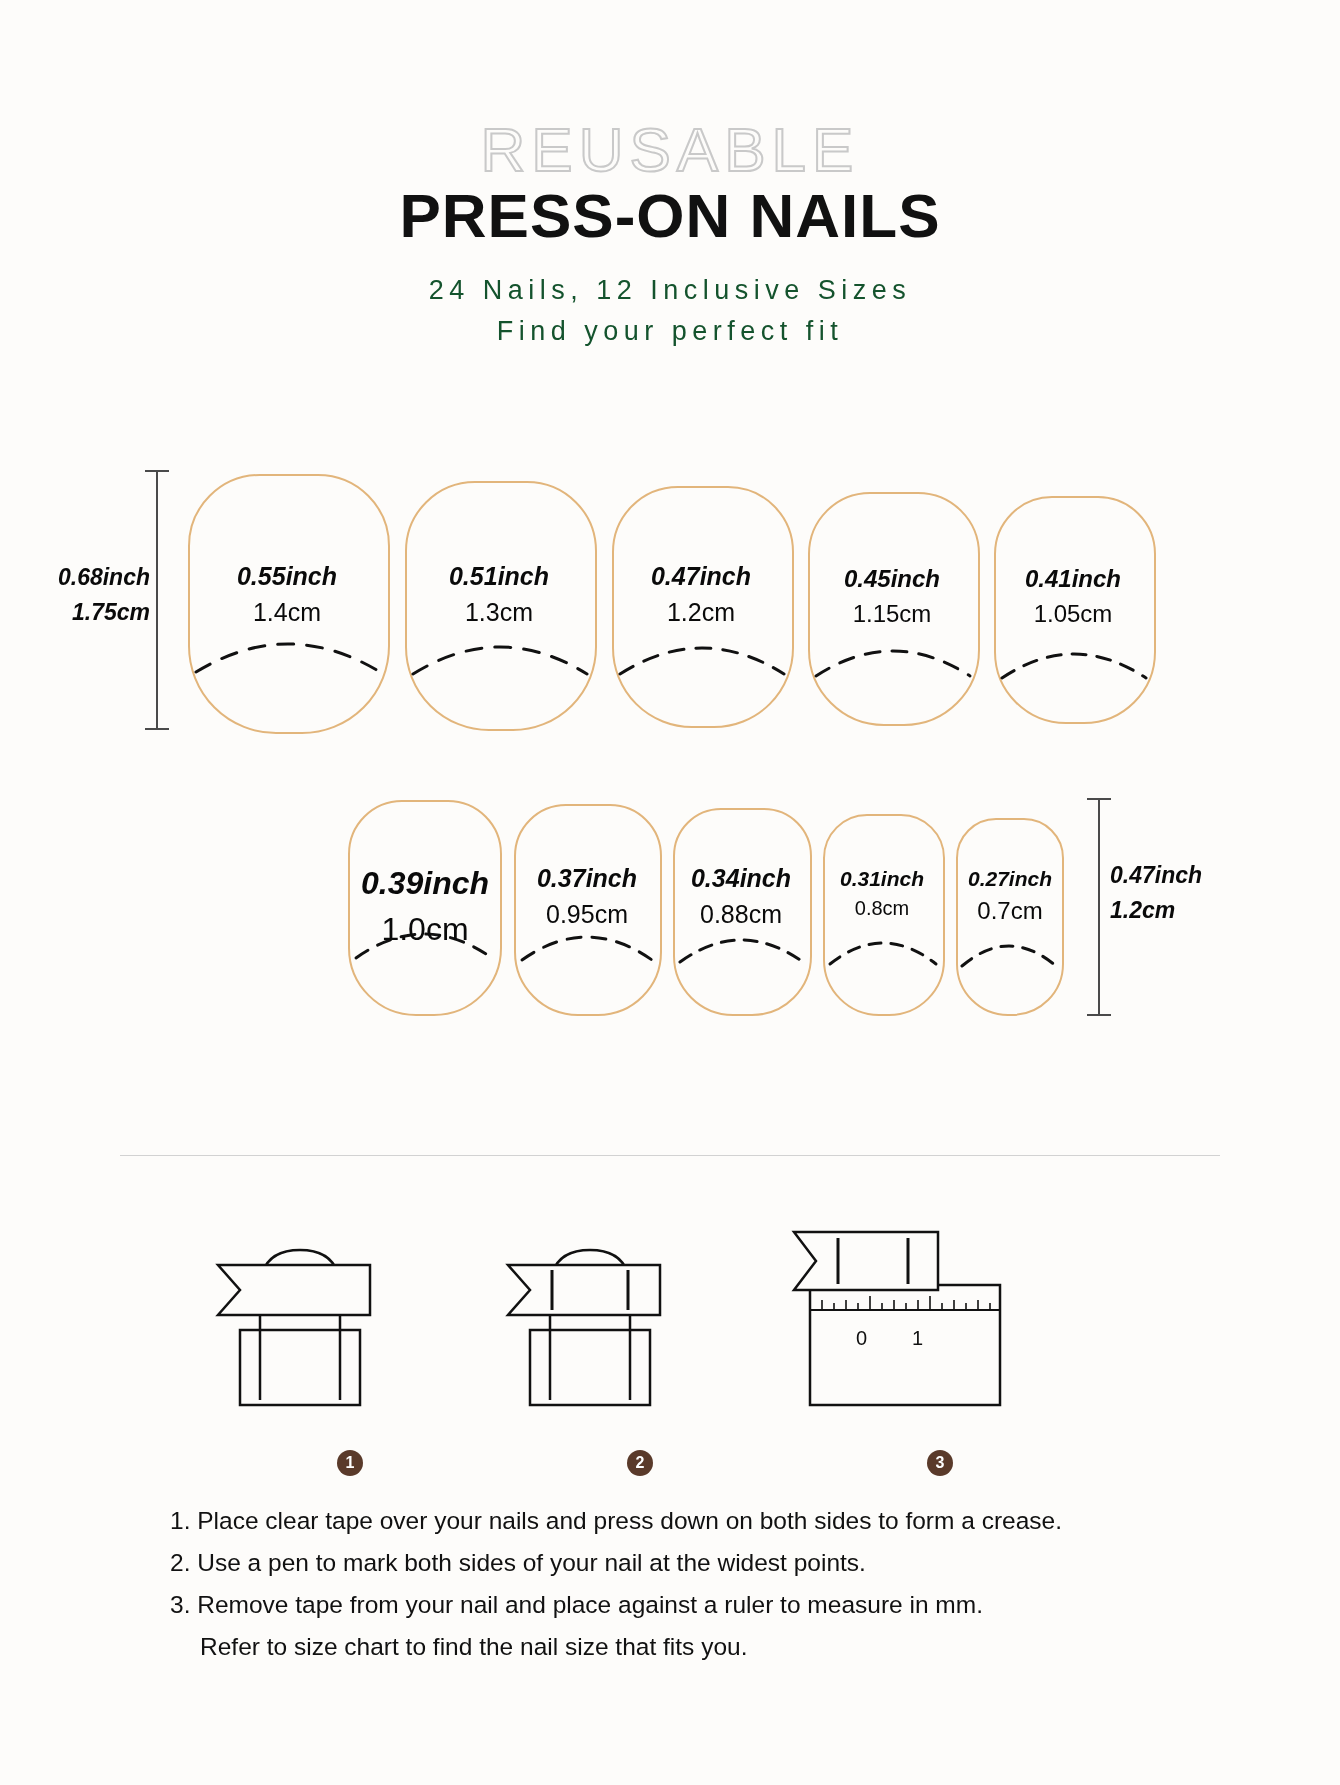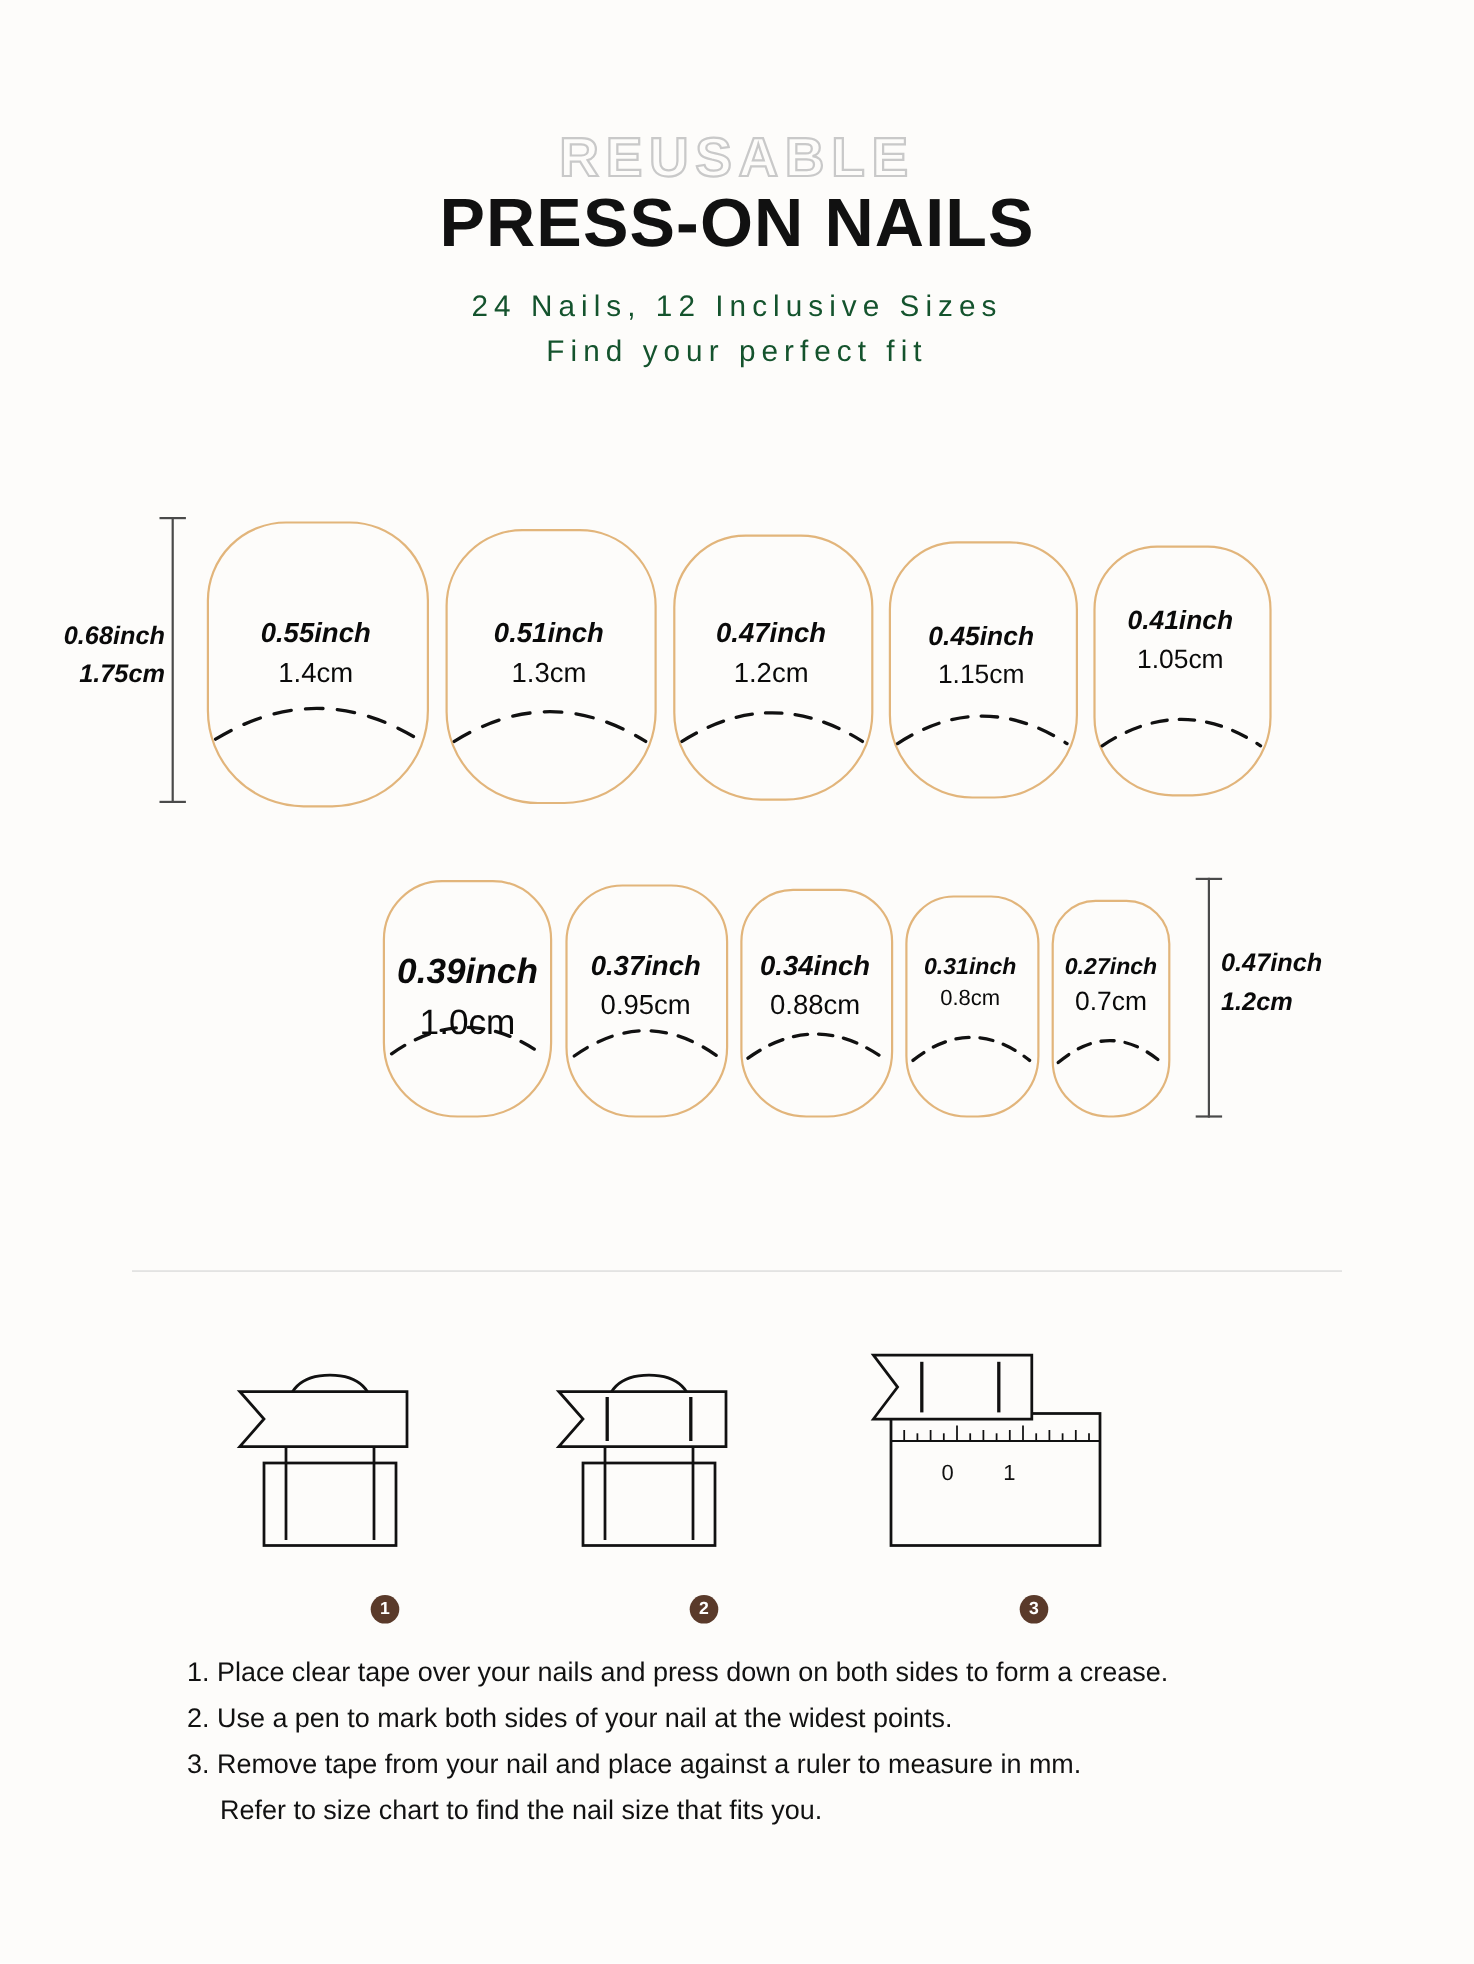--- a/index.html
+++ b/index.html
@@ -23,22 +23,22 @@
 
   
   .header {
     position: absolute;
     top: 118px;
     left: 0;
     width: 100%;
     text-align: center;
   }
   .title-outline {
-    font-size: 50px;
-    font-weight: 700;
+    font-size: 62px;
+    font-weight: 400;
     letter-spacing: 6px;
     color: transparent;
     -webkit-text-stroke: 2px #c9c9c9;
     text-shadow: none;
     line-height: 1.02;
     font-family: "Liberation Sans", sans-serif;
   }
   .title-main {
     font-size: 62px;
     font-weight: 700;
@@ -234,21 +234,21 @@
       <span class="cm">1.3cm</span>
     </div>
     <div class="nail-label" style="left:612px; top:58px; width:178px; font-size:25px;">
       <span>0.47inch</span>
       <span class="cm">1.2cm</span>
     </div>
     <div class="nail-label" style="left:806px; top:62px; width:172px; font-size:24px;">
       <span>0.45inch</span>
       <span class="cm">1.15cm</span>
     </div>
-    <div class="nail-label" style="left:990px; top:48px; width:166px; font-size:24px;">
+    <div class="nail-label" style="left:990px; top:62px; width:166px; font-size:24px;">
       <span>0.41inch</span>
       <span class="cm">1.05cm</span>
     </div>
 
     <div class="nail" style="left:348px; top:300px; width:150px; height:212px; border-radius:54px 54px 68px 68px;"></div>
     <div class="nail" style="left:514px; top:304px; width:144px; height:208px; border-radius:52px 52px 64px 64px;"></div>
     <div class="nail" style="left:673px; top:308px; width:135px; height:204px; border-radius:48px 48px 60px 60px;"></div>
     <div class="nail" style="left:823px; top:314px; width:118px; height:198px; border-radius:44px 44px 56px 56px;"></div>
     <div class="nail" style="left:956px; top:318px; width:104px; height:194px; border-radius:40px 40px 52px 52px;"></div>
 

